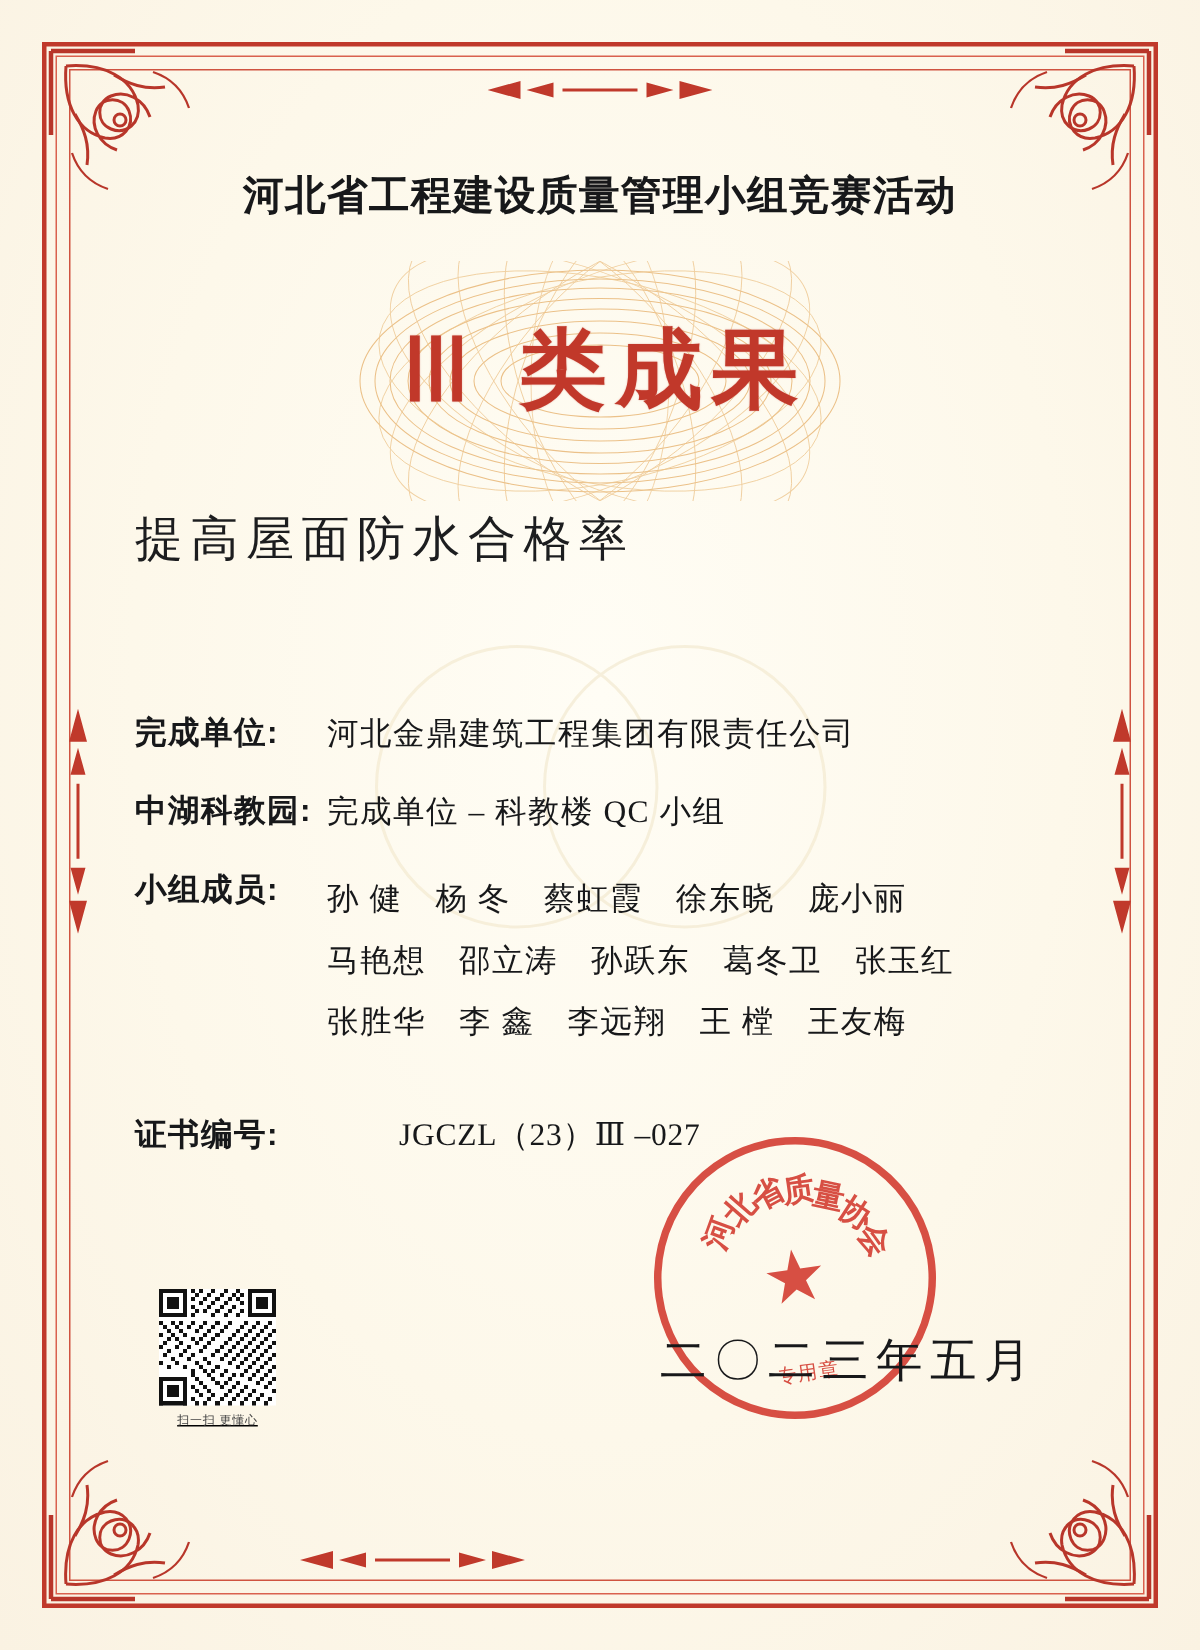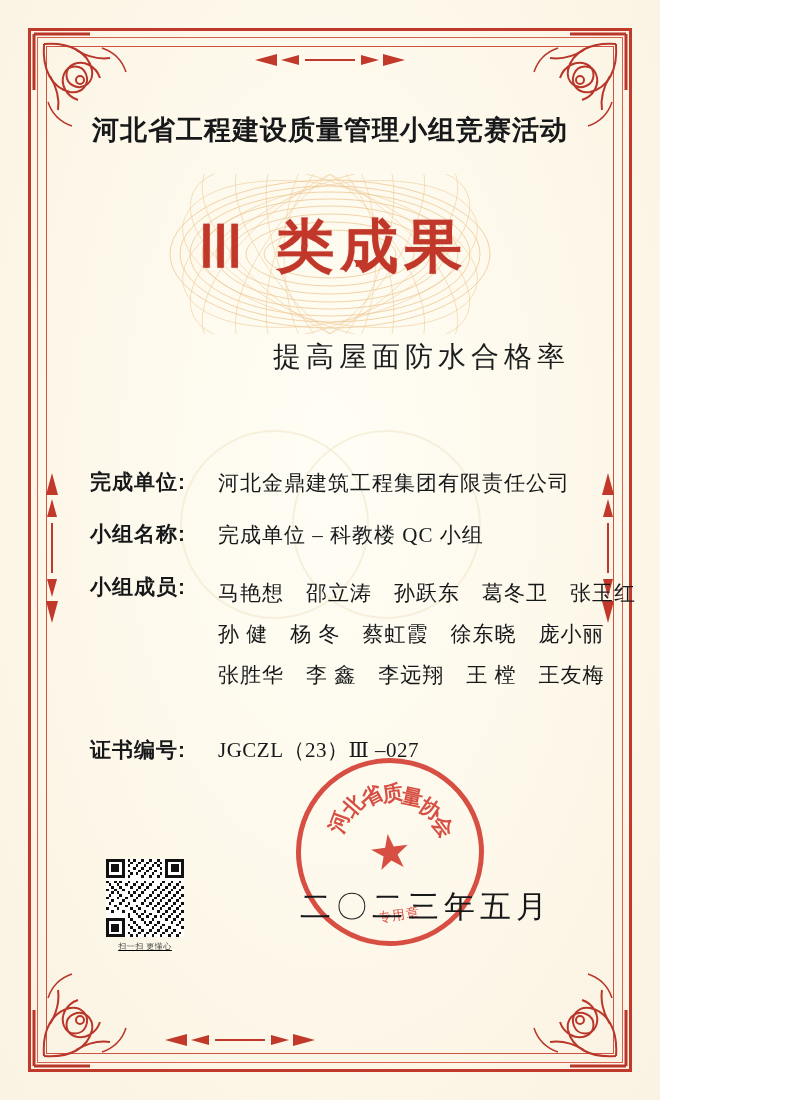--- a/index.html
+++ b/index.html
@@ -10,21 +10,21 @@
   body {
     width: 800px;
     height: 1100px;
     font-family: "Liberation Serif", "DejaVu Serif", serif;
     overflow: hidden;
   }
 
   
   .certificate {
     position: relative;
-    width: 660px;
+    width: 800px;
     height: 1100px;
     background:
       radial-gradient(ellipse at 50% 42%, #fffdf5 0%, #fdf8ea 55%, #faf2e2 100%);
     box-sizing: border-box;
     overflow: hidden;
   }
 
   
   .watermark {
     position: absolute;
@@ -138,22 +138,22 @@
     text-align: center;
     font-size: 58px;
     font-weight: bold;
     color: #c1382a;
     letter-spacing: 6px;
     font-family: Liberation Serif, serif;
     text-shadow: 0 0 1px rgba(193,56,42,.5);
   }
 
   .project-name {
-    text-align: right;
-    font-size: 28px;
+    text-align: left;
+    font-size: 32px;
     color: #1c1d1f;
     letter-spacing: 5px;
     margin-top: -6px;
     font-family: Liberation Mono, monospace;
   }
 
   .fields {
     margin-top: 92px;
   }
   .field-row {
@@ -182,20 +182,21 @@
     color: #17181a;
     letter-spacing: 1px;
     line-height: 1.95;
     white-space: pre;
   }
 
   .cert-no-row {
     margin-top: 40px;
     display: flex;
     align-items: flex-start;
+    gap: 48px;
   }
   .cert-no-row .field-label { width: 128px; }
   .cert-no-value {
     font-size: 21px;
     color: #17181a;
     letter-spacing: 0.5px;
   }
 
   
   .bottom {
@@ -404,29 +405,29 @@
     <div class="project-name">提高屋面防水合格率</div>
 
     <div class="fields">
 
       <div class="field-row">
         <div class="field-label">完成单位:</div>
         <div class="field-value">河北金鼎建筑工程集团有限责任公司</div>
       </div>
 
       <div class="field-row">
-        <div class="field-label">小组名称:</div>
+        <div class="field-label">中湖科教园:</div>
         <div class="field-value">完成单位 – 科教楼 QC 小组</div>
       </div>
 
       <div class="field-row">
         <div class="field-label">小组成员:</div>
         <div class="members">
+          <div class="member-line">孙 健　杨 冬　蔡虹霞　徐东晓　庞小丽</div>
           <div class="member-line">马艳想　邵立涛　孙跃东　葛冬卫　张玉红</div>
-          <div class="member-line">孙 健　杨 冬　蔡虹霞　徐东晓　庞小丽</div>
           <div class="member-line">张胜华　李 鑫　李远翔　王 樘　王友梅</div>
         </div>
       </div>
 
       <div class="cert-no-row">
         <div class="field-label">证书编号:</div>
         <div class="cert-no-value">JGCZL（23）Ⅲ –027</div>
       </div>
 
     </div>

